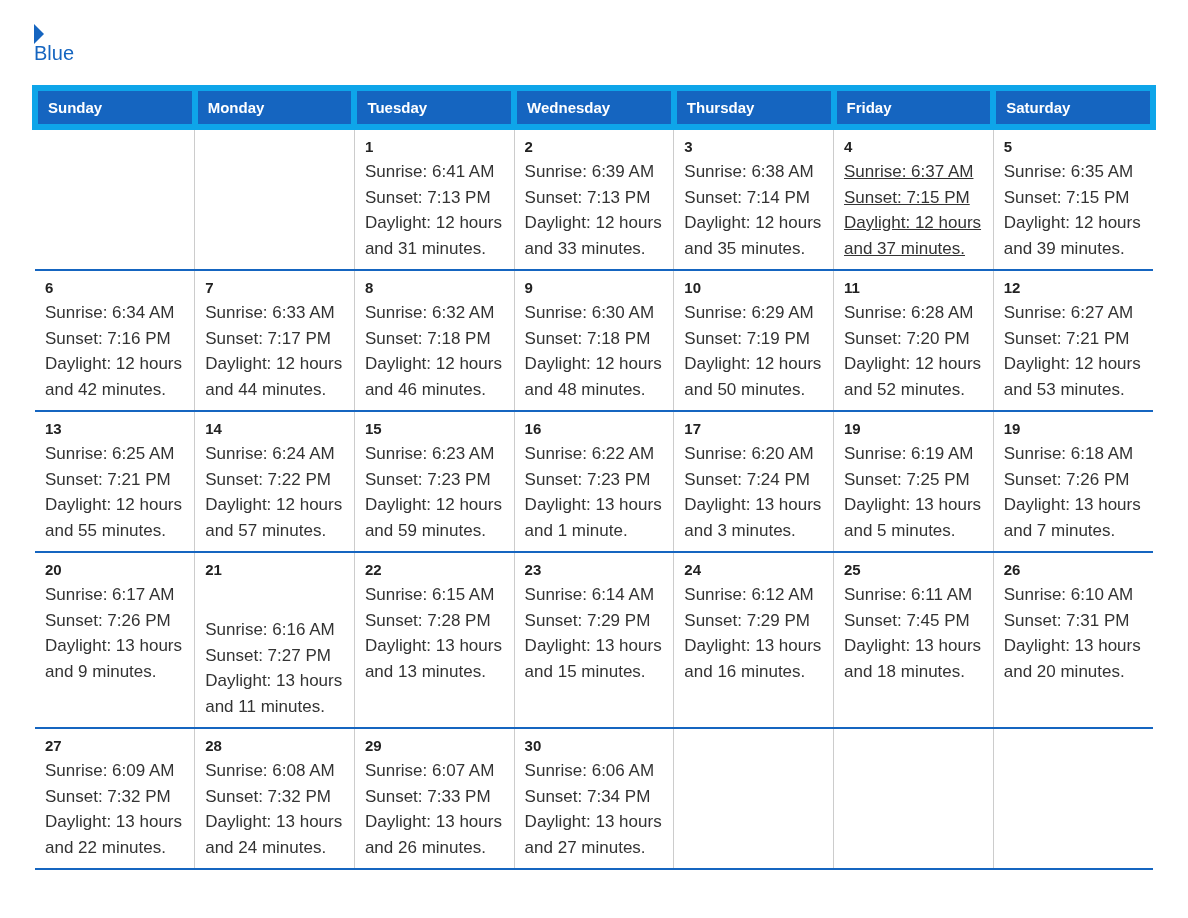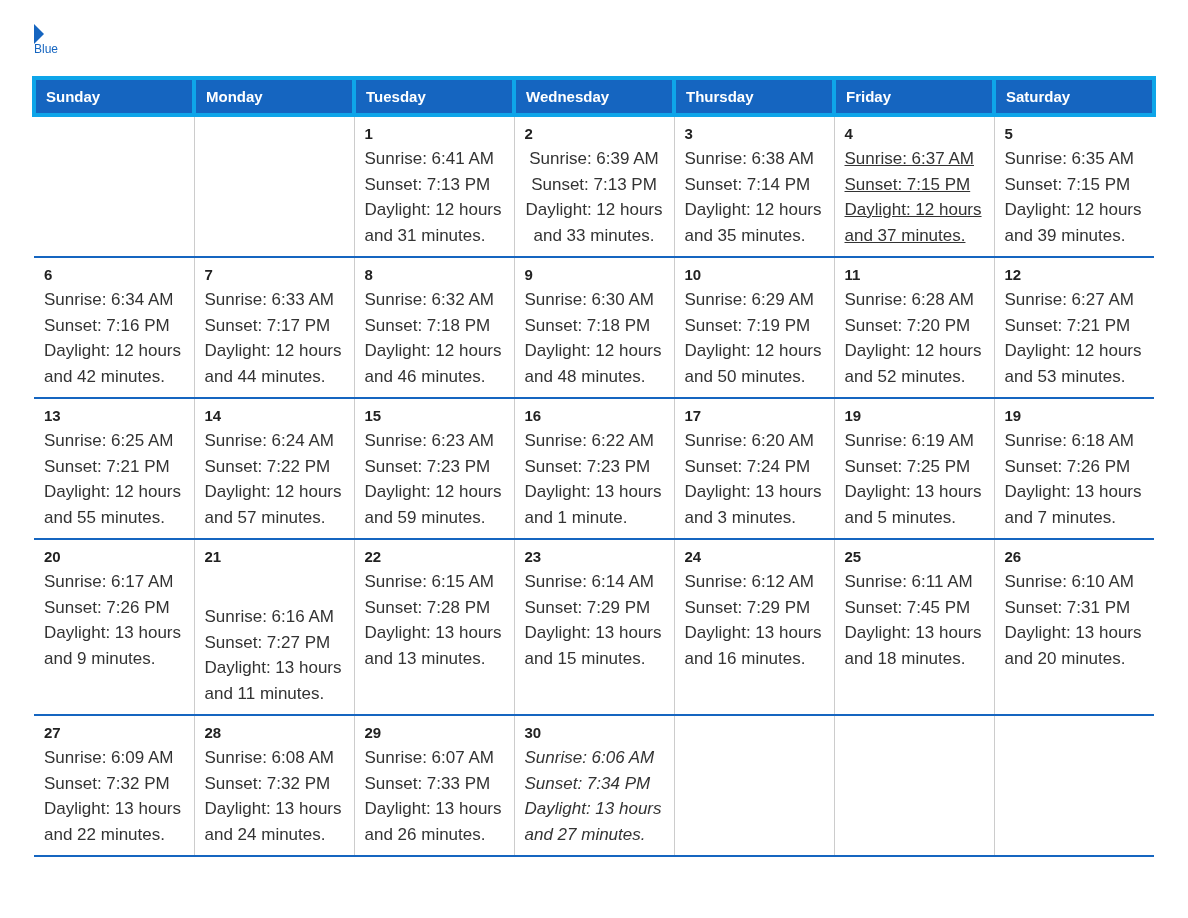--- a/index.html
+++ b/index.html
@@ -35,21 +35,21 @@
       height: 0;
       border-left: 10px solid #1565c0;
       border-top: 10px solid transparent;
       border-bottom: 10px solid transparent;
       margin-left: 2px;
       display: inline-block;
       vertical-align: middle;
     }
     .logo-subtitle {
       color: #1565c0;
-      font-size: 12px;
+      font-size: 20px;
       font-weight: normal;
       margin-top: -2px;
       margin-left: 2px;
     }
     .title-block {
       text-align: right;
     }
     .calendar-title {
       font-size: 52px;
       font-weight: bold;
@@ -68,21 +68,21 @@
     }
     thead tr {
       background-color: #1565c0;
       color: #fff;
     }
     thead th {
       padding: 8px 10px;
       font-size: 15px;
       font-weight: 600;
       text-align: left;
-      border: 4px solid #0ea5e9;
+      border: 6px solid #0ea5e9;
     }
     tbody tr {
       border-bottom: 2px solid #1565c0;
     }
     tbody td {
       vertical-align: top;
       padding: 8px 10px;
       font-size: 13px;
       color: #222;
       border-right: 1px solid #ccc;
@@ -143,21 +143,21 @@
         <td class="empty-cell"></td>
         <td>
           <span class="day-number">1</span>
           <div class="day-info" style="white-space: pre-line;">Sunrise: 6:41 AM
 Sunset: 7:13 PM
 Daylight: 12 hours
 and 31 minutes.</div>
         </td>
         <td>
           <span class="day-number">2</span>
-          <div class="day-info" style="white-space: pre-line; text-align: center;">Sunrise: 6:39 AM
+          <div class="day-info" style="white-space: pre-line;">Sunrise: 6:39 AM
 Sunset: 7:13 PM
 Daylight: 12 hours
 and 33 minutes.</div>
         </td>
         <td>
           <span class="day-number">3</span>
           <div class="day-info" style="white-space: pre-line;">Sunrise: 6:38 AM
 Sunset: 7:14 PM
 Daylight: 12 hours
 and 35 minutes.</div>
@@ -347,21 +347,21 @@
         </td>
         <td>
           <span class="day-number">29</span>
           <div class="day-info" style="white-space: pre-line;">Sunrise: 6:07 AM
 Sunset: 7:33 PM
 Daylight: 13 hours
 and 26 minutes.</div>
         </td>
         <td>
           <span class="day-number">30</span>
-          <div class="day-info" style="white-space: pre-line; font-style: italic;">Sunrise: 6:06 AM
+          <div class="day-info" style="white-space: pre-line;">Sunrise: 6:06 AM
 Sunset: 7:34 PM
 Daylight: 13 hours
 and 27 minutes.</div>
         </td>
         <td class="empty-cell"></td>
         <td class="empty-cell"></td>
         <td class="empty-cell"></td>
       </tr>
     </tbody>
 </table>

